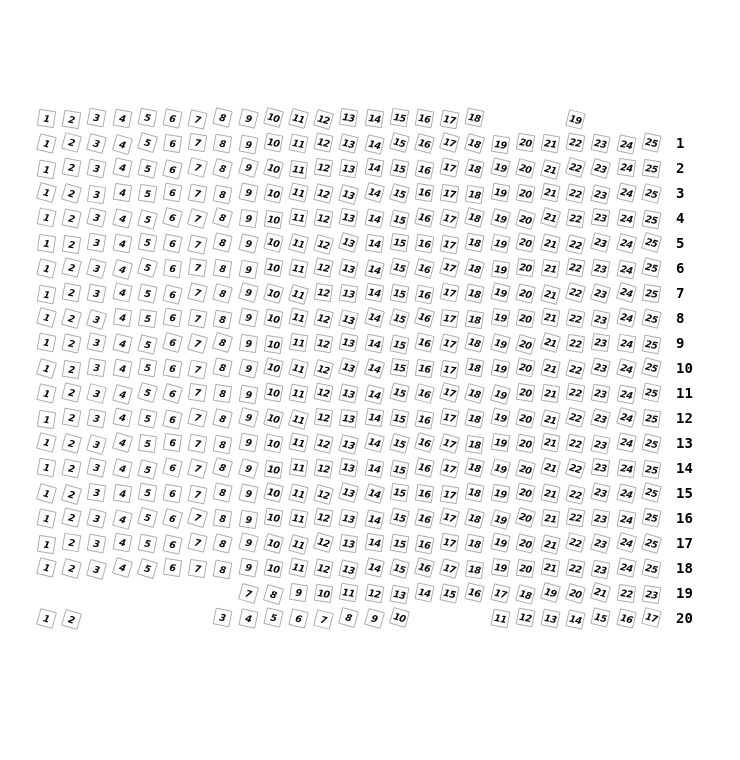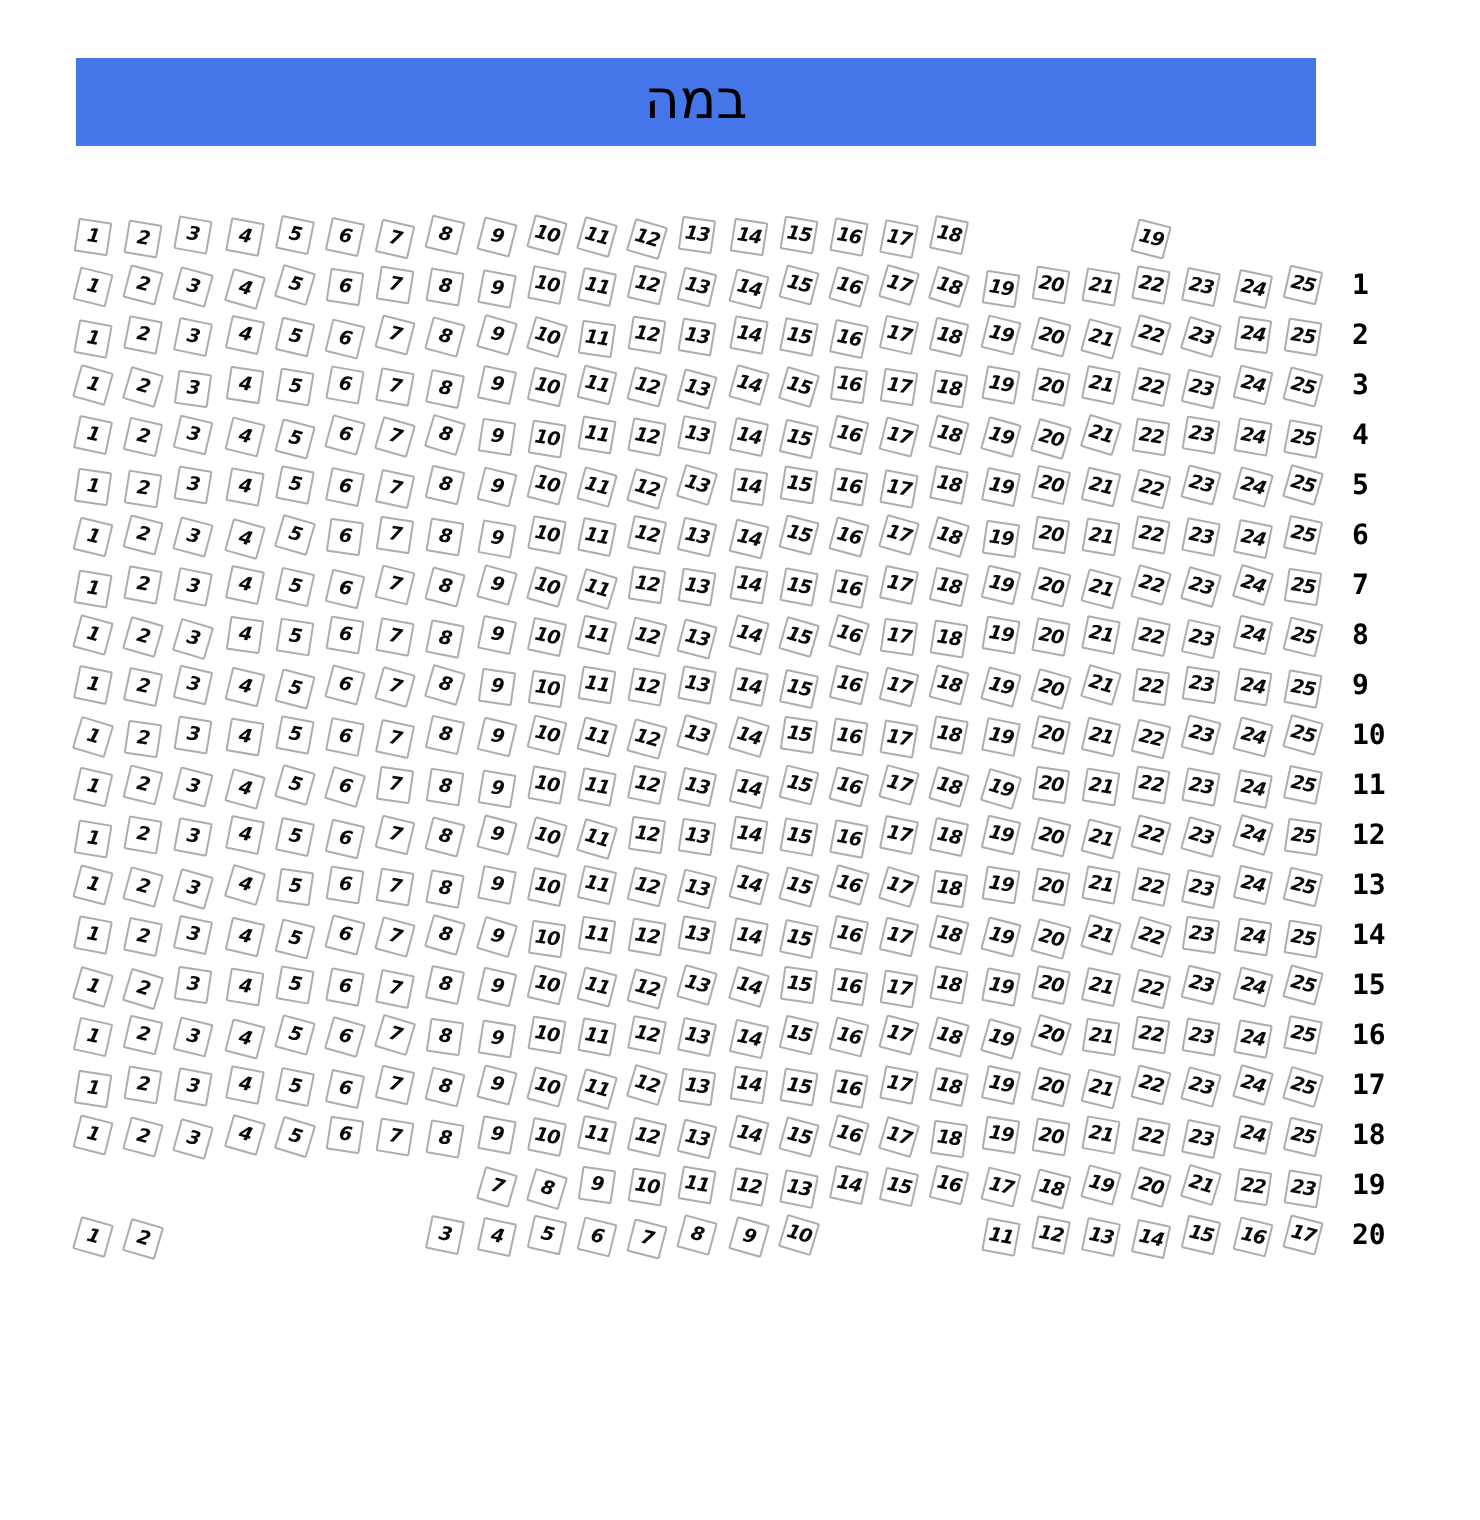--- a/index.html
+++ b/index.html
@@ -54,23 +54,20 @@
     font-size:14px;
     color:#000000;
     text-align:left;
     line-height:18px;
   }
 </style>
 </head>
 <body>
 
 <div id="canvas">
-  <div id="stage-banner" style="background: rgb(69, 118, 234);">
-    <span class="stage-label">במה</span>
-  </div>
   <div id="seat-map">
       <div>
         <div class="seat" style="left: 38px; top: 109.5px; transform: rotate(8.7deg);">
           <span>1</span>
         </div>
         <div class="seat" style="left: 63.2px; top: 110.5px; transform: rotate(9.4deg);">
           <span>2</span>
         </div>
         <div class="seat" style="left: 88.4px; top: 109px; transform: rotate(10.1deg);">
           <span>3</span>

